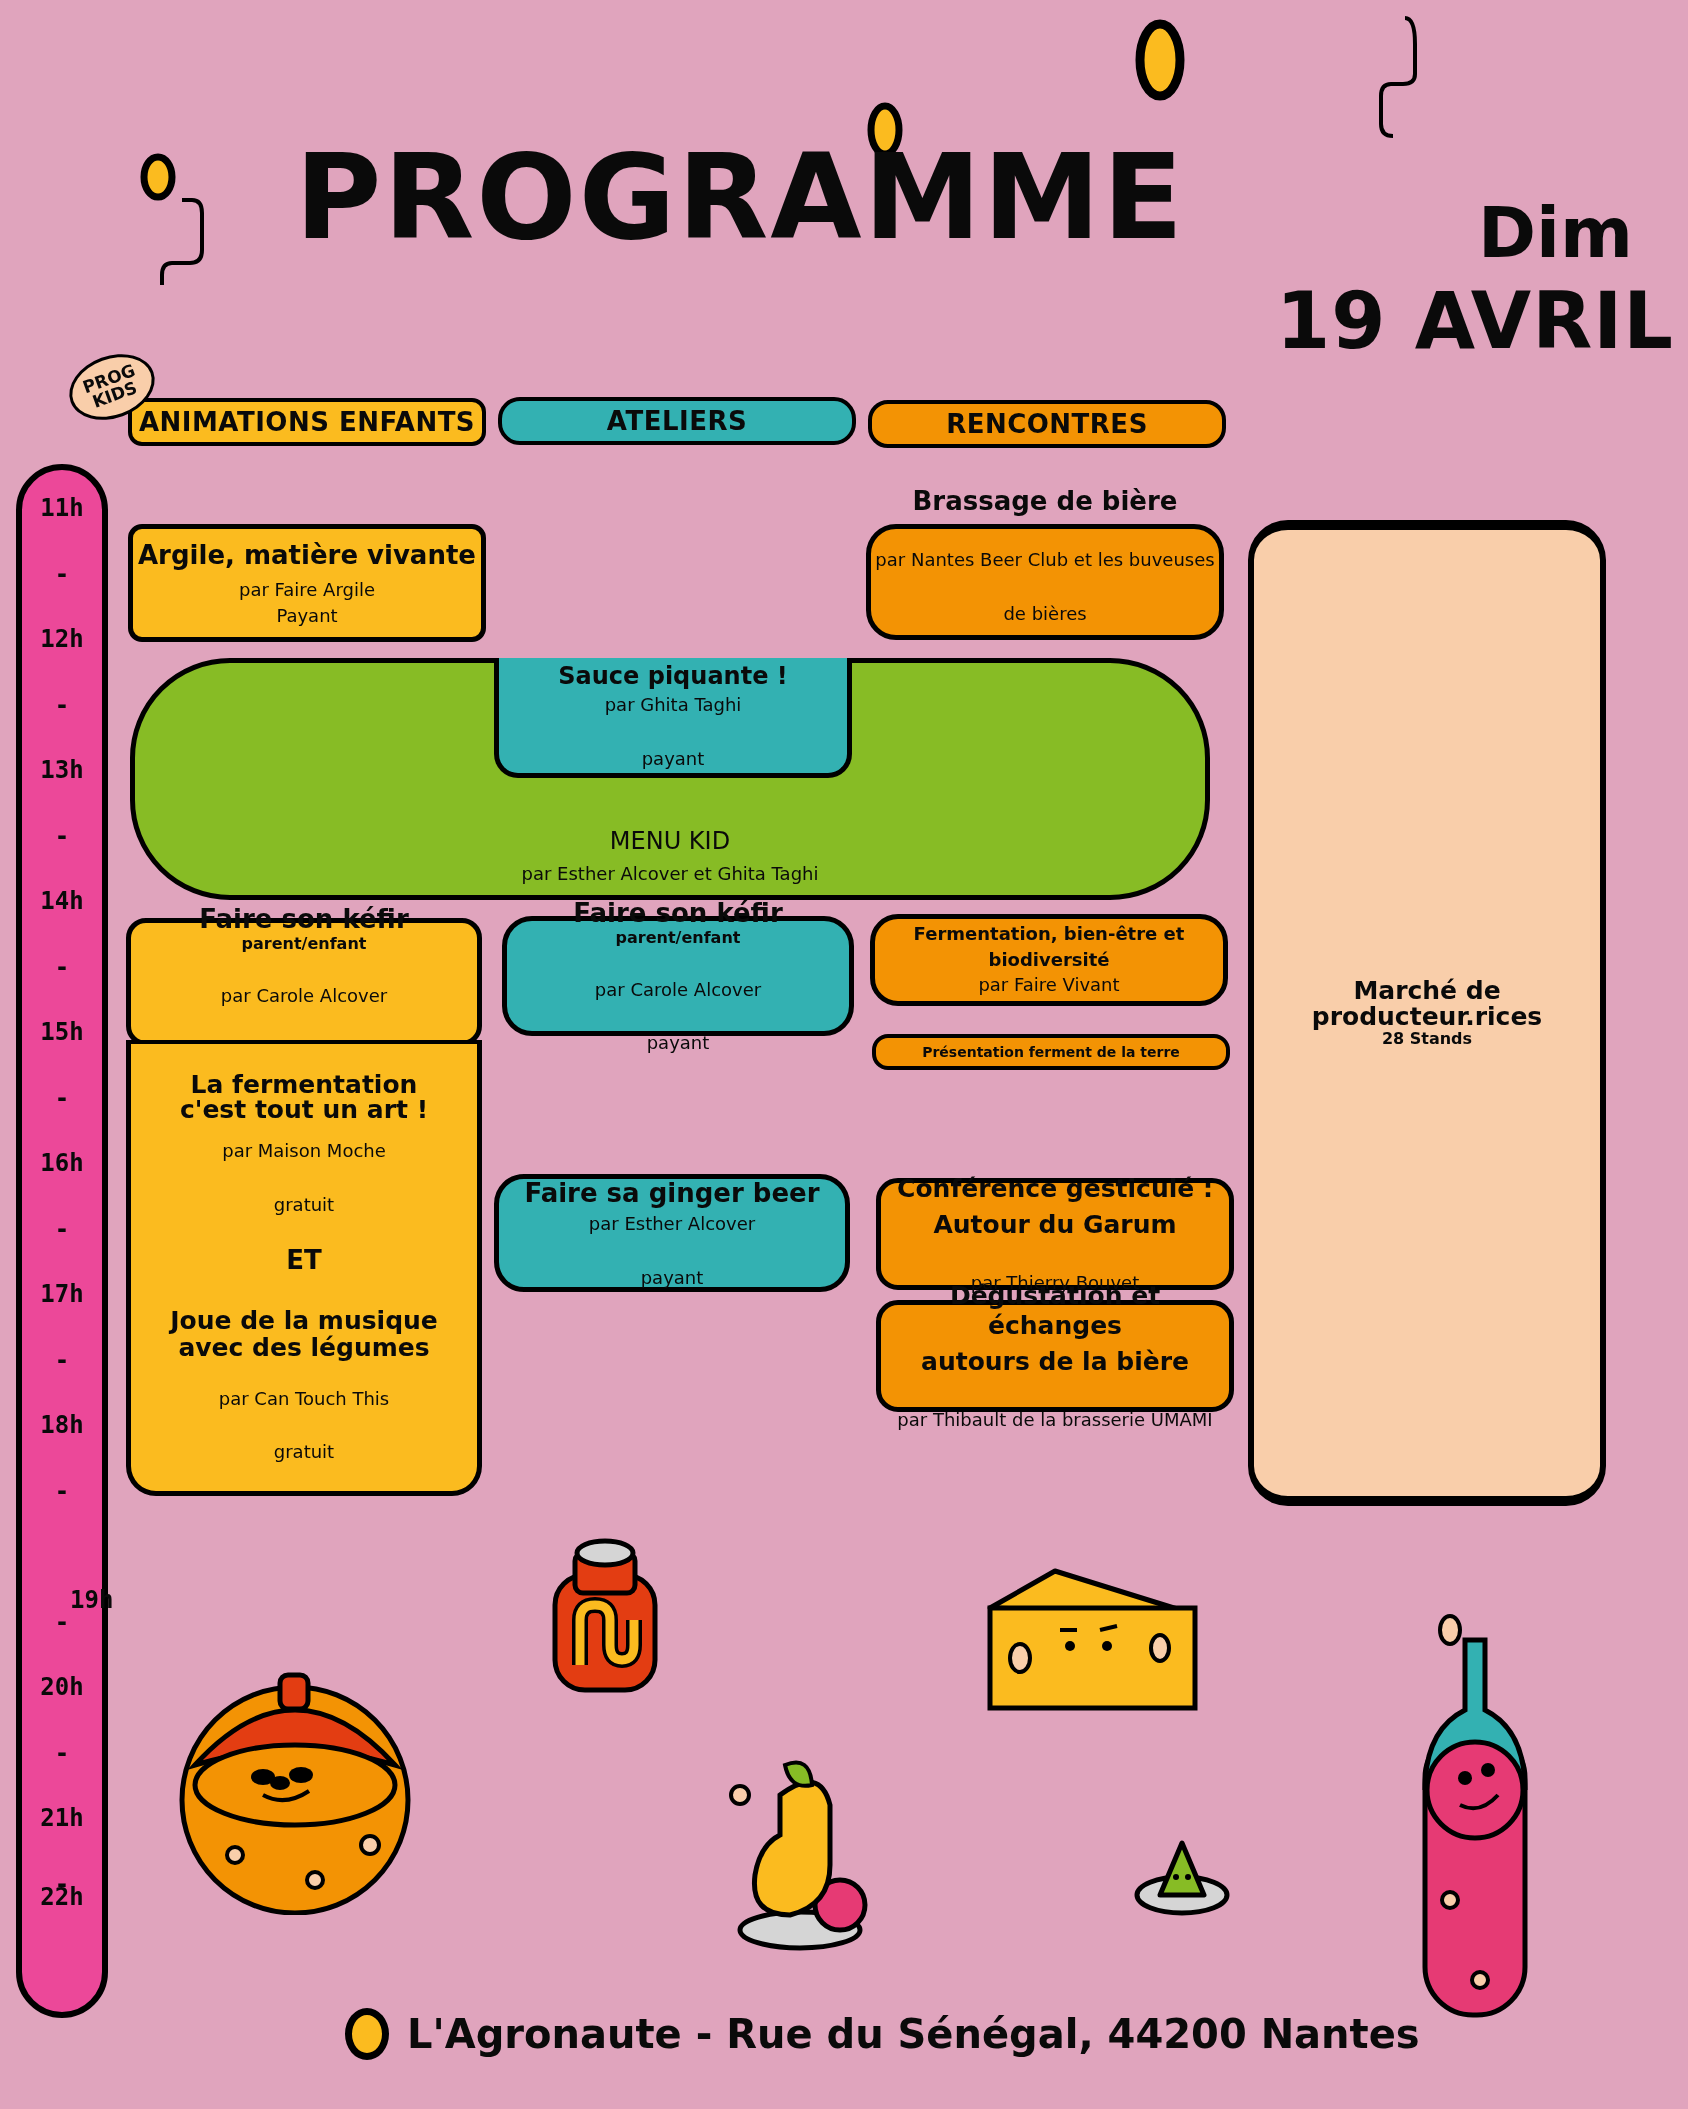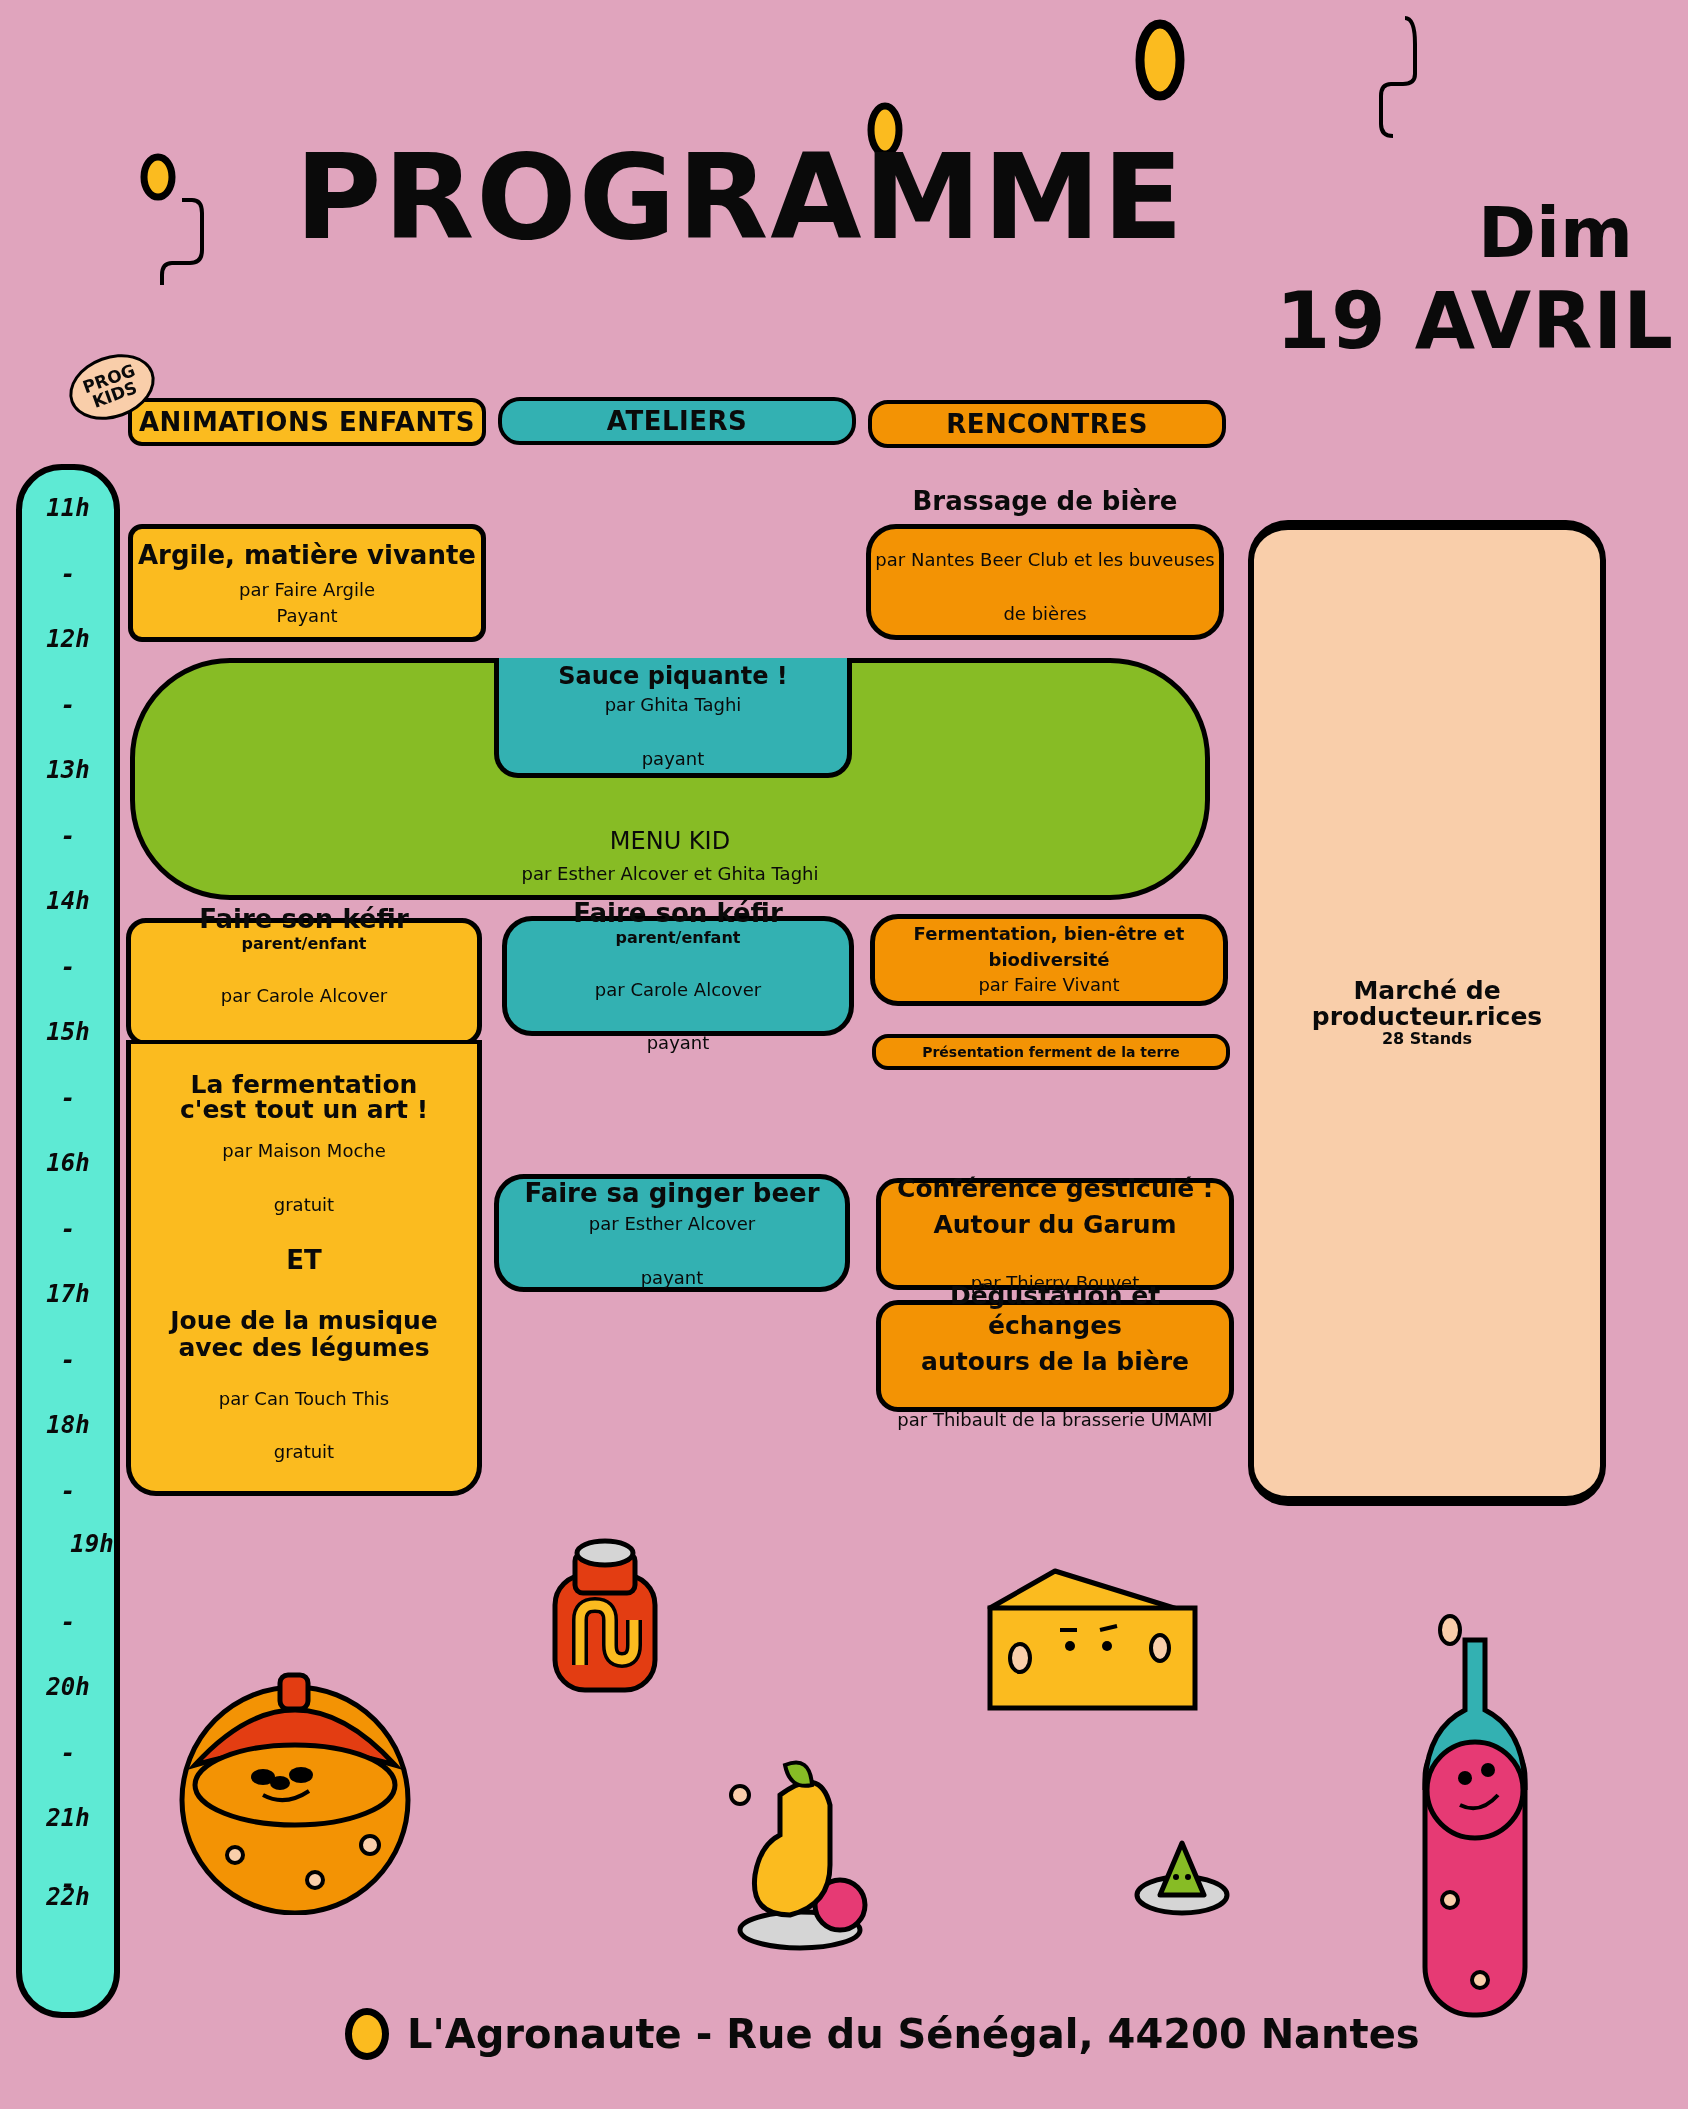--- a/index.html
+++ b/index.html
@@ -36,24 +36,23 @@
 
   .prog-kids {
     left: 68px; top: 356px; width: 88px; height: 62px;
     border: 3px solid #000; border-radius: 50%;
     background: #f9ceaa; transform: rotate(-20deg);
     display: flex; flex-direction: column; align-items: center; justify-content: center;
     font-weight: bold; font-size: 17px; line-height: 17px; z-index: 3;
   }
 
   .timeline {
-    left: 16px; top: 464px; width: 104px; height: 1554px;
+    left: 16px; top: 464px; width: 92px; height: 1554px;
     border: 6px solid #000; border-radius: 46px;
-    background: #5eead4;
-    font-style: italic;
+    background: #ec4899;
   }
   .tick {
     position: absolute; left: 0; width: 100%; text-align: center;
     font-weight: bold; font-size: 24px; font-family: "DejaVu Sans Mono", monospace;
   }
 
   .box {
     position: absolute; border: 5px solid #000;
     display: flex; flex-direction: column; align-items: center; justify-content: center;
     text-align: center;
@@ -116,21 +115,21 @@
     <div class="tick" style="top: 417px;">14h</div>
     <div class="tick" style="top: 482.5px;">-</div>
     <div class="tick" style="top: 548px;">15h</div>
     <div class="tick" style="top: 613.5px;">-</div>
     <div class="tick" style="top: 679px;">16h</div>
     <div class="tick" style="top: 744.5px;">-</div>
     <div class="tick" style="top: 810px;">17h</div>
     <div class="tick" style="top: 875.5px;">-</div>
     <div class="tick" style="top: 941px;">18h</div>
     <div class="tick" style="top: 1006.5px;">-</div>
-    <div class="tick" style="top: 1060px; padding-left: 48px;">19h</div>
+    <div class="tick" style="top: 1116px; padding-left: 48px;">19h</div>
     <div class="tick" style="top: 1137.5px;">-</div>
     <div class="tick" style="top: 1203px;">20h</div>
     <div class="tick" style="top: 1268.5px;">-</div>
     <div class="tick" style="top: 1334px;">21h</div>
     <div class="tick" style="top: 1399.5px;">-</div>
     <div class="tick" style="top: 1413px;">22h</div>
   </div>
 
 <div class="box yellow" style="left:128px;top:524px;width:358px;height:118px;border-radius:14px;">
   <div class="t-bold">Argile, matière vivante</div>

